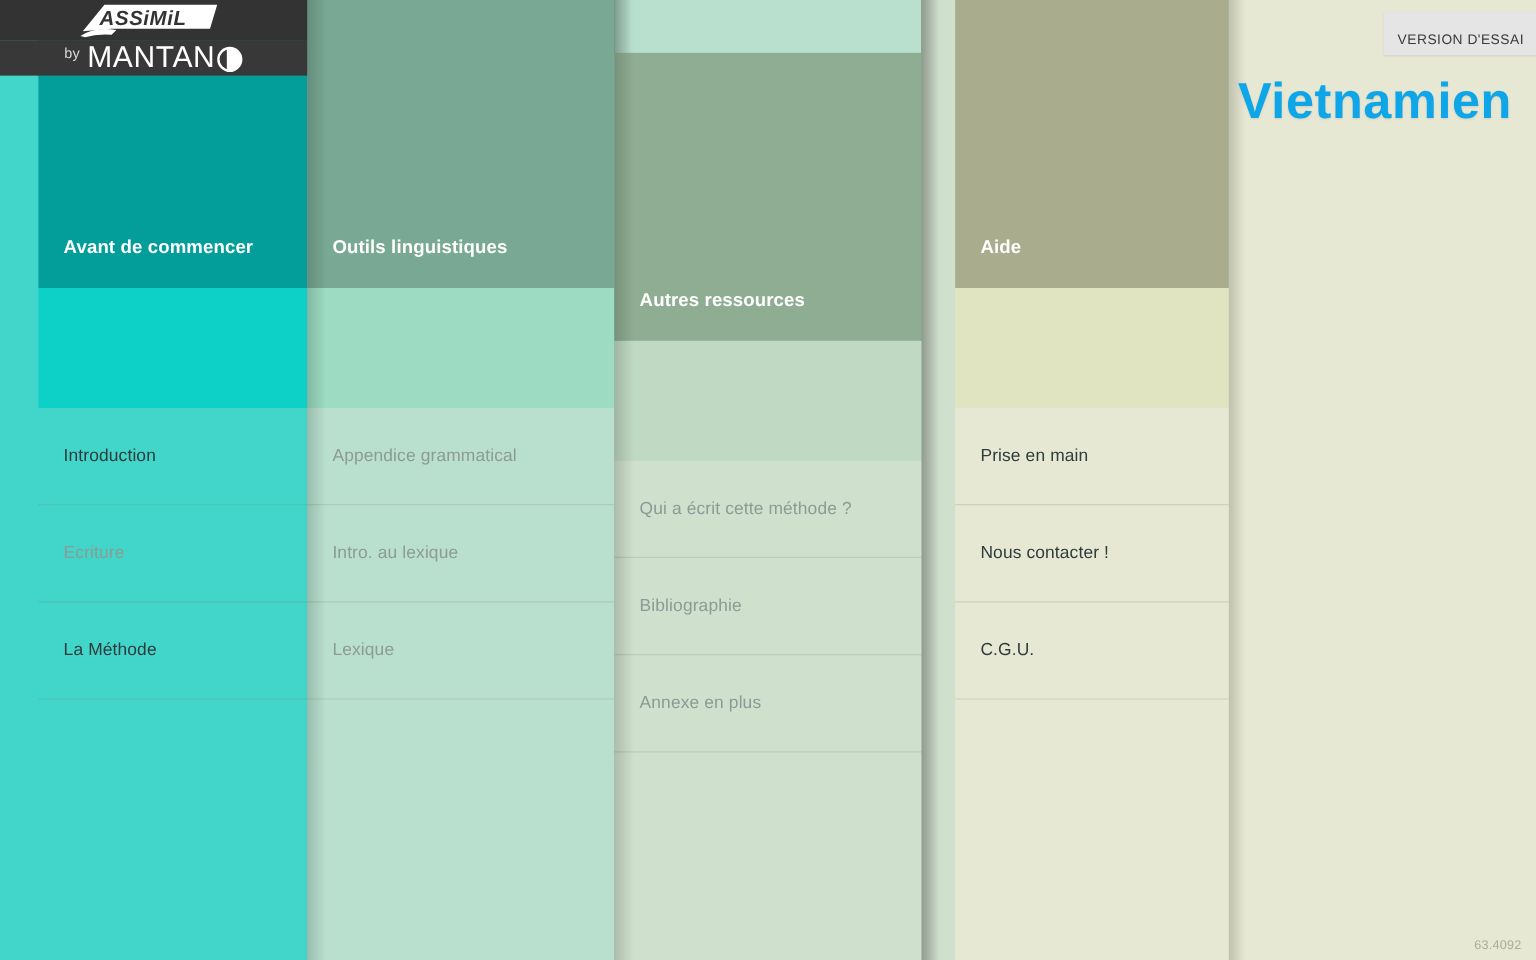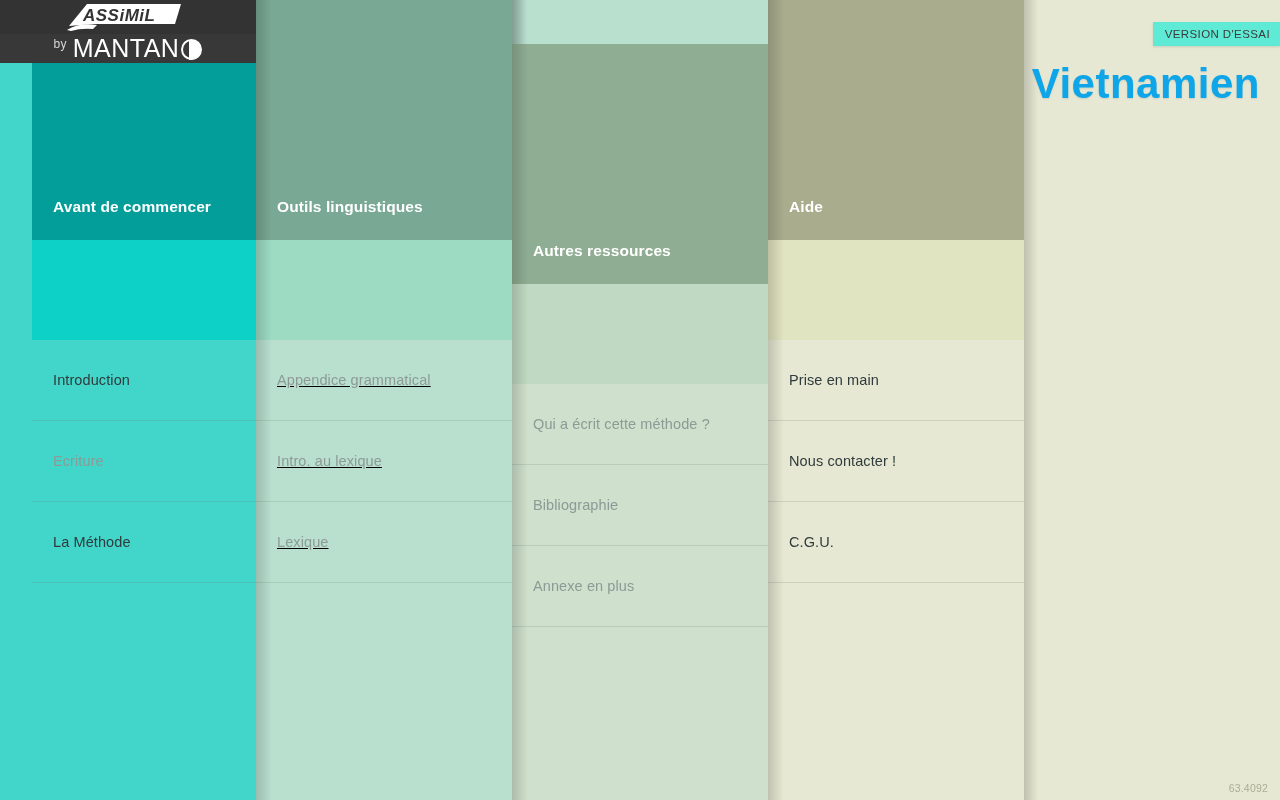--- a/index.html
+++ b/index.html
@@ -102,28 +102,27 @@
     width: 12px; height: 20px;
     background: #ffffff;
     border-radius: 0 11px 11px 0;
   }
 
   
   .trial-badge {
     position: absolute;
     top: 10px;
     right: 0px;
-    background: #5eead4;
+    background: #e5e5e5;
     color: #3b3b3b;
     font-size: 11.5px;
     letter-spacing: 0.4px;
-    padding: 6px 10px 6px 12px;
+    padding: 18px 10px 6px 12px;
     z-index: 6;
     box-shadow: 0 1px 2px rgba(0,0,0,0.12);
-    margin-top: 12px;
   }
 
   
   .lang-title {
     position: absolute;
     top: 60px;
     right: 20px;
     font-size: 42px;
     font-weight: bold;
     color: #0ea5e9;
@@ -241,21 +240,21 @@
           </div>
           <div class="list-item spacer"></div>
         </div>
       </div>
       <div class="column" style="width: 256px;">
         <div class="shadow-edge"></div>
         <div class="col-header" style="background: rgb(121, 168, 148);">
           <div class="col-title">Outils linguistiques</div>
         </div>
         <div class="col-hero" style="background: rgb(157, 220, 195);"></div>
-        <div class="col-list" style="background: rgb(185, 224, 207); text-decoration: underline;">
+        <div class="col-list" style="background: rgb(185, 224, 207);">
           <div class="list-item disabled">
             <span>Appendice grammatical</span>
           </div>
           <div class="list-item disabled">
             <span>Intro. au lexique</span>
           </div>
           <div class="list-item disabled">
             <span>Lexique</span>
           </div>
           <div class="list-item spacer"></div>
@@ -273,21 +272,21 @@
           </div>
           <div class="list-item disabled">
             <span>Bibliographie</span>
           </div>
           <div class="list-item disabled">
             <span>Annexe en plus</span>
           </div>
           <div class="list-item spacer"></div>
         </div>
       </div>
-      <div class="column" style="width: 256px;">
+      <div class="column" style="width: 256px; padding-left: 28px;">
         <div class="shadow-edge"></div>
         <div class="col-header" style="background: rgb(169, 173, 141);">
           <div class="col-title">Aide</div>
         </div>
         <div class="col-hero" style="background: rgb(225, 228, 192);"></div>
         <div class="col-list" style="background: rgb(230, 232, 211);">
           <div class="list-item enabled">
             <span>Prise en main</span>
           </div>
           <div class="list-item enabled">

